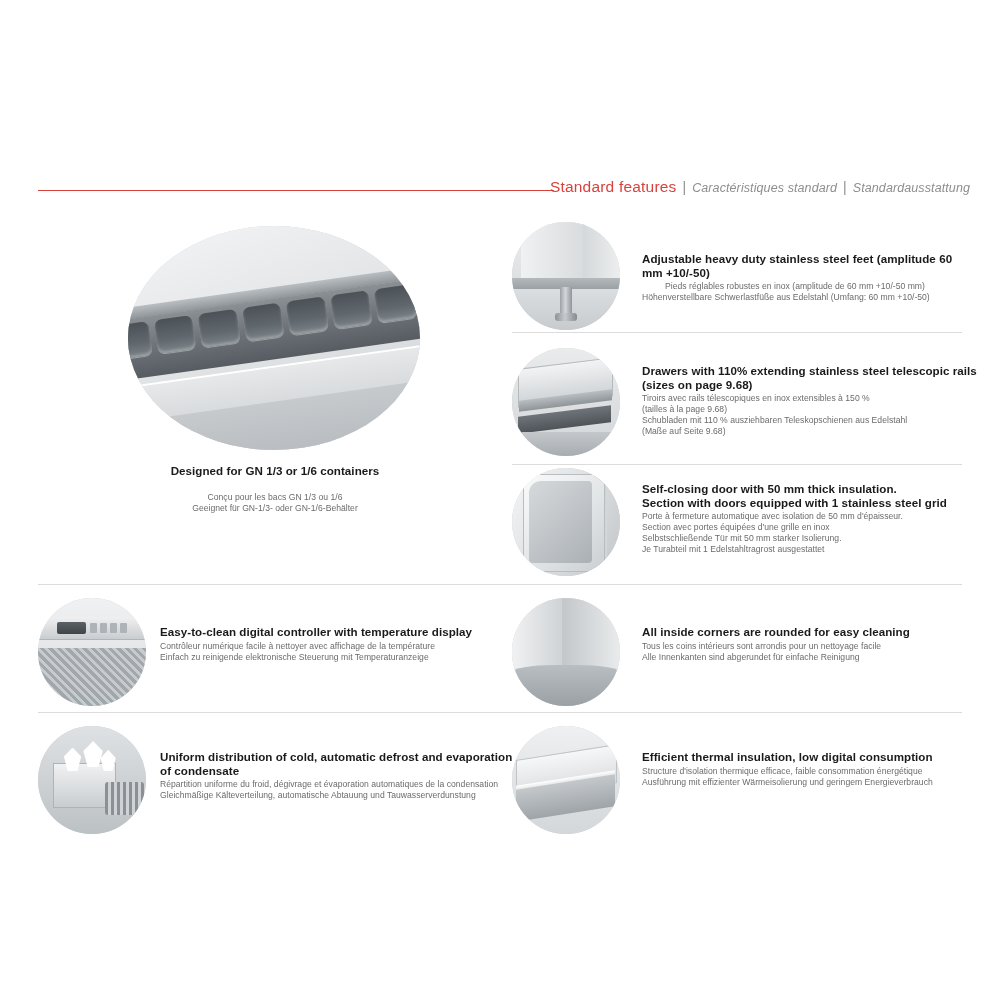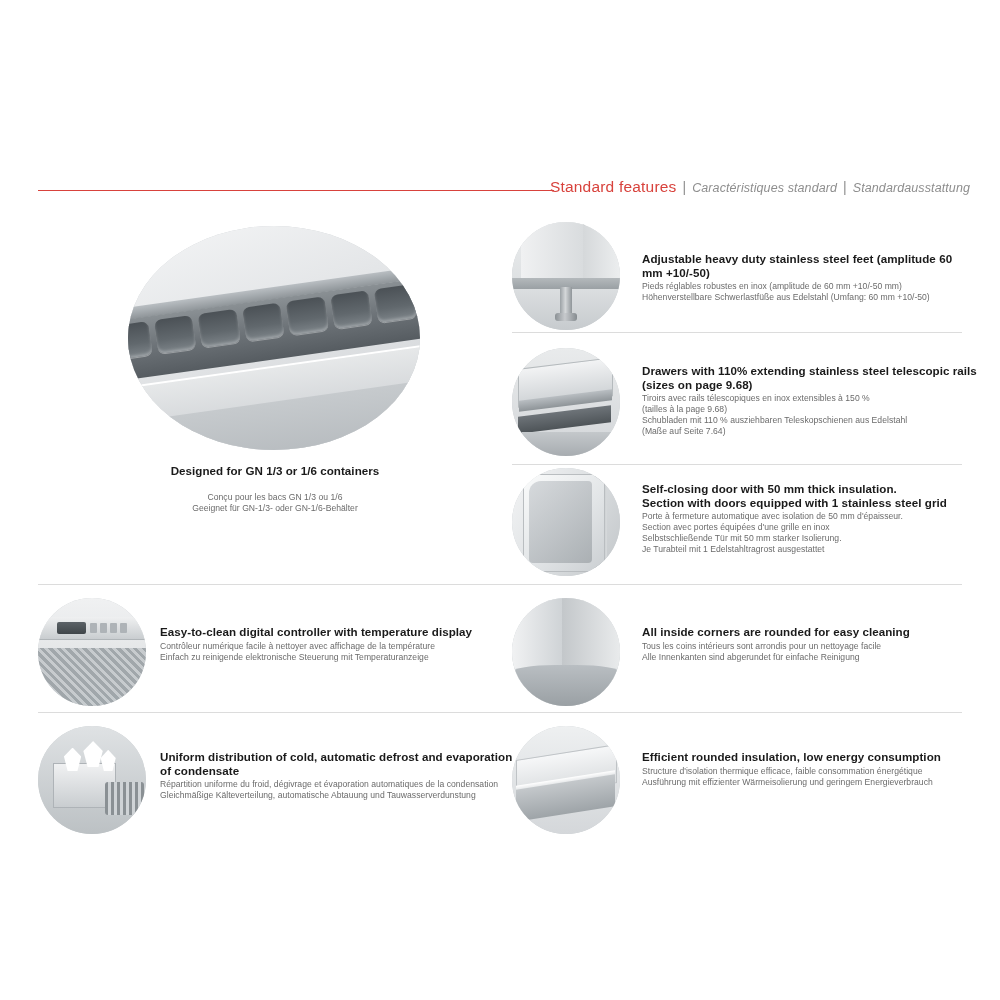--- a/index.html
+++ b/index.html
@@ -282,41 +282,41 @@
     <div class="bg"></div>
       <div class="panel"></div>
       <div class="panel2"></div>
     <div class="skirt"></div>
       <div class="leg"></div>
       <div class="foot"></div>
   </div>
 </div>
 <div class="block" style="left:642px; top:252px; width:330px;">
   <div class="txt-en">Adjustable heavy duty stainless steel feet (amplitude 60 mm +10/-50)</div>
-  <div class="txt-sub" style="margin-top:2px;">Pieds réglables robustes en inox (amplitude de 60 mm +10/-50 mm)</div>
+  <div class="txt-sub" style="margin-top:2px;margin-left:23px;">Pieds réglables robustes en inox (amplitude de 60 mm +10/-50 mm)</div>
   <div class="txt-sub">Höhenverstellbare Schwerlastfüße aus Edelstahl (Umfang: 60 mm +10/-50)</div>
 </div>
 
 <div class="thumb" id="drawer-thumb" style="left:512px; top:348px; width:108px; height:108px;">
   <div class="inner">
     <div class="bg"></div>
     <div class="box">
         <div class="front"></div>
       </div>
     <div class="slot"></div>
     <div class="base"></div>
   </div>
 </div>
 <div class="block" style="left:642px; top:364px; width:336px;">
   <div class="txt-en">Drawers with 110% extending stainless steel telescopic rails</div>
   <div class="txt-en">(sizes on page 9.68)</div>
   <div class="txt-sub" style="margin-top:2px;">Tiroirs avec rails télescopiques en inox extensibles à 150 %</div>
   <div class="txt-sub">(tailles à la page 9.68)</div>
   <div class="txt-sub">Schubladen mit 110 % ausziehbaren Teleskopschienen aus Edelstahl</div>
-  <div class="txt-sub">(Maße auf Seite 7.64)</div>
+  <div class="txt-sub">(Maße auf Seite 9.68)</div>
 </div>
 
 <div class="thumb" id="door-thumb" style="left:512px; top:468px; width:108px; height:108px;">
   <div class="inner">
     <div class="bg"></div>
       <div class="edge"></div>
       <div class="panel"></div>
       <div class="seal"></div>
   </div>
 </div>
@@ -381,16 +381,16 @@
 
 <div class="thumb" id="insul-thumb" style="left:512px; top:726px; width:108px; height:108px;">
   <div class="inner">
     <div class="bg"></div>
       <div class="top"></div>
       <div class="lip"></div>
       <div class="side"></div>
   </div>
 </div>
 <div class="block" style="left:642px; top:750px; width:340px;">
-  <div class="txt-en">Efficient rounded insulation, low energy consumption</div>
+  <div class="txt-en">Efficient thermal insulation, low digital consumption</div>
   <div class="txt-sub" style="margin-top:2px;">Structure d'isolation thermique efficace, faible consommation énergétique</div>
   <div class="txt-sub">Ausführung mit effizienter Wärmeisolierung und geringem Energieverbrauch</div>
 </div>
 
 </body></html>

